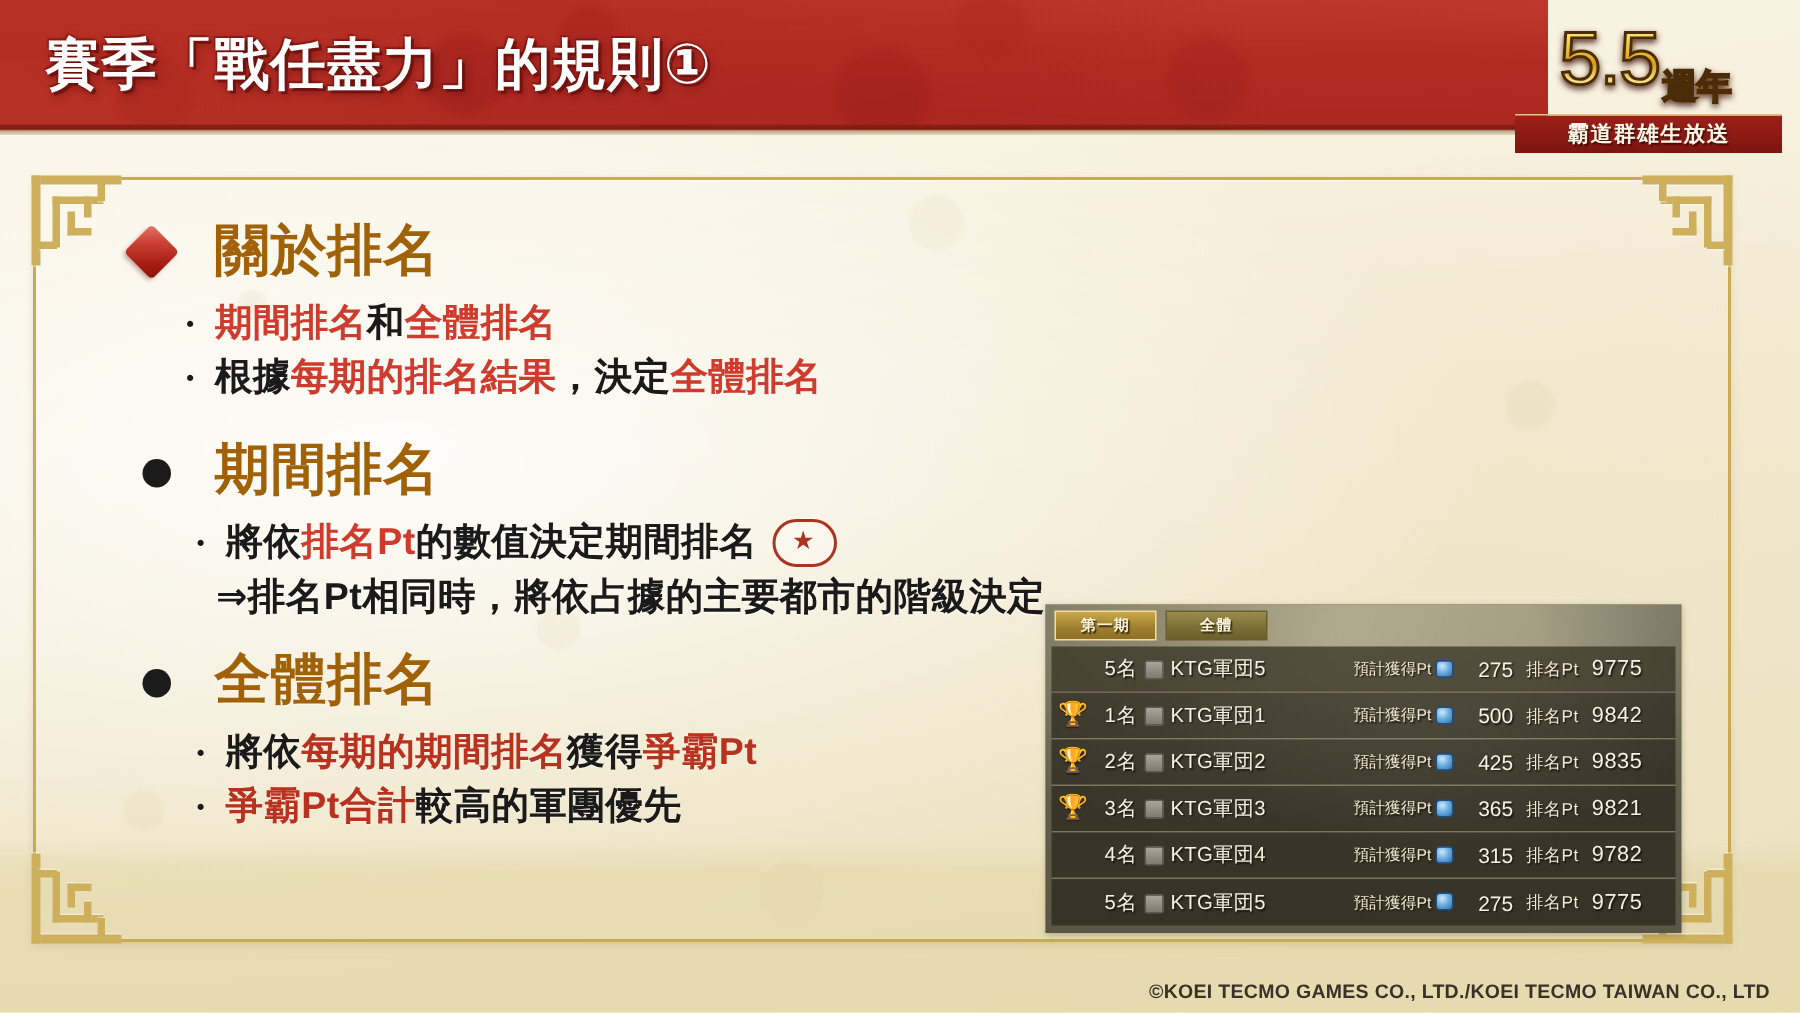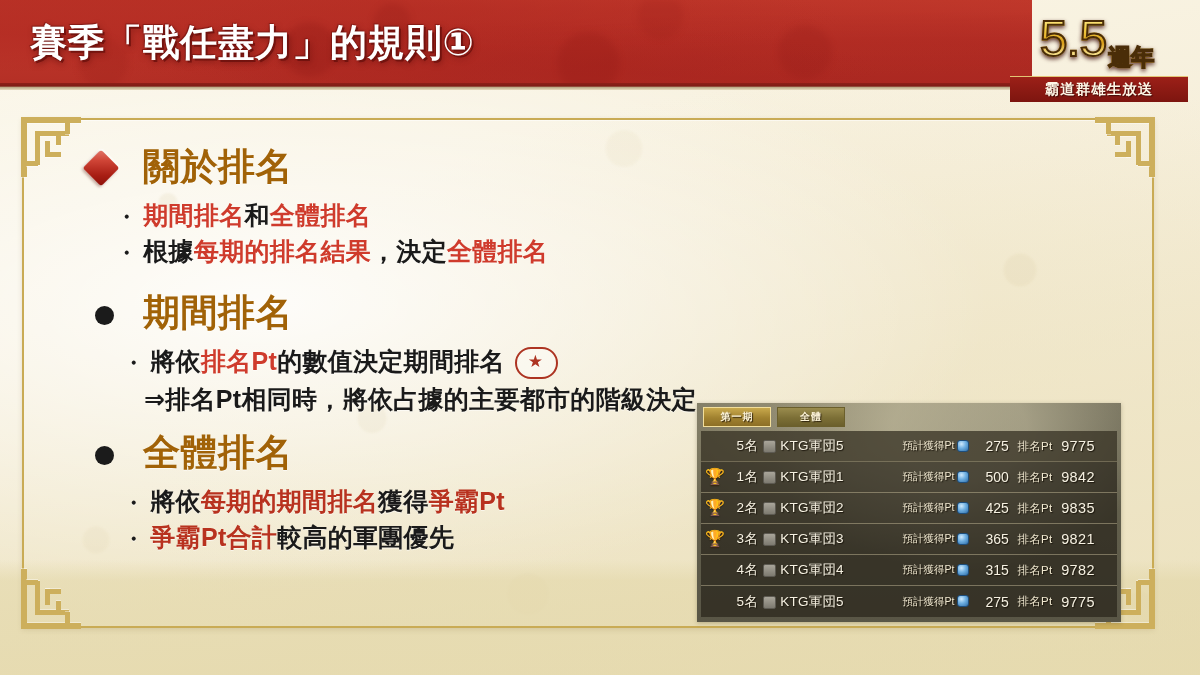--- a/index.html
+++ b/index.html
@@ -441,14 +441,15 @@
           <div class="cell-name">KTG軍団5</div>
           <div class="cell-label">預計獲得Pt</div>
           <div style="width: 20px;"><span class="gem"></span></div>
           <div class="cell-val">275</div>
           <div class="cell-ptlabel">排名Pt</div>
           <div class="cell-score">9775</div>
         </div>
       </div>
   </div>
 
+  <div class="footer">©KOEI TECMO GAMES CO., LTD./KOEI TECMO TAIWAN CO., LTD</div>
 
 </div>
 
 </body></html>

